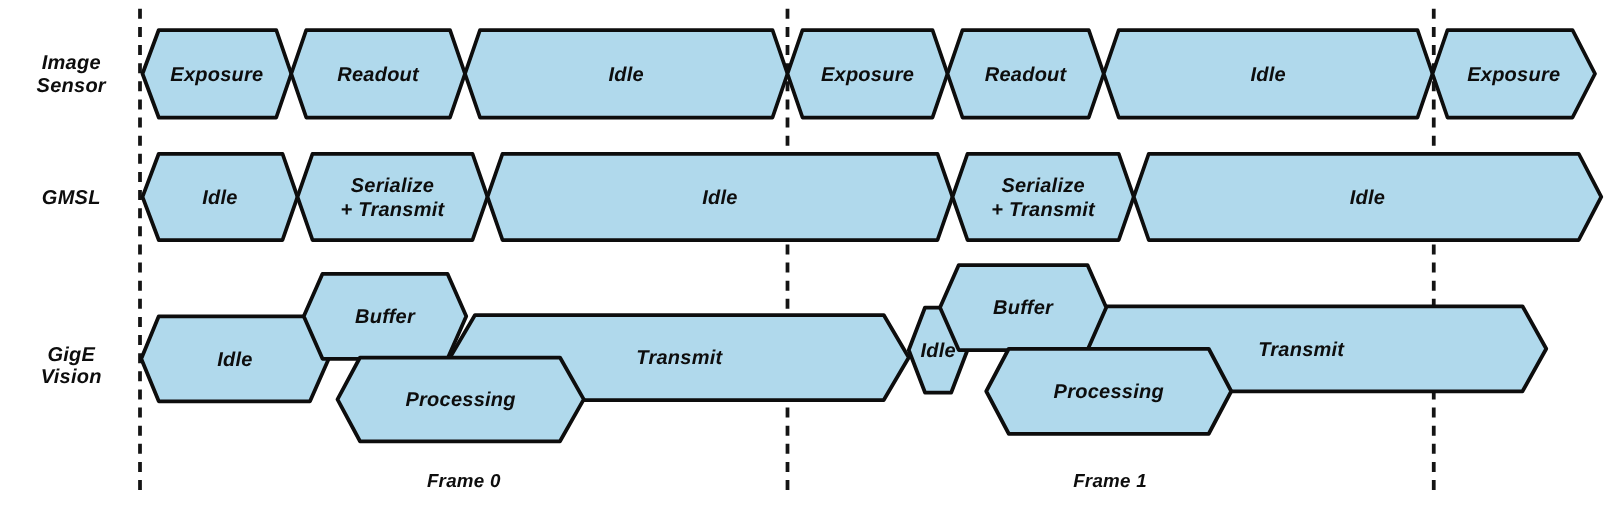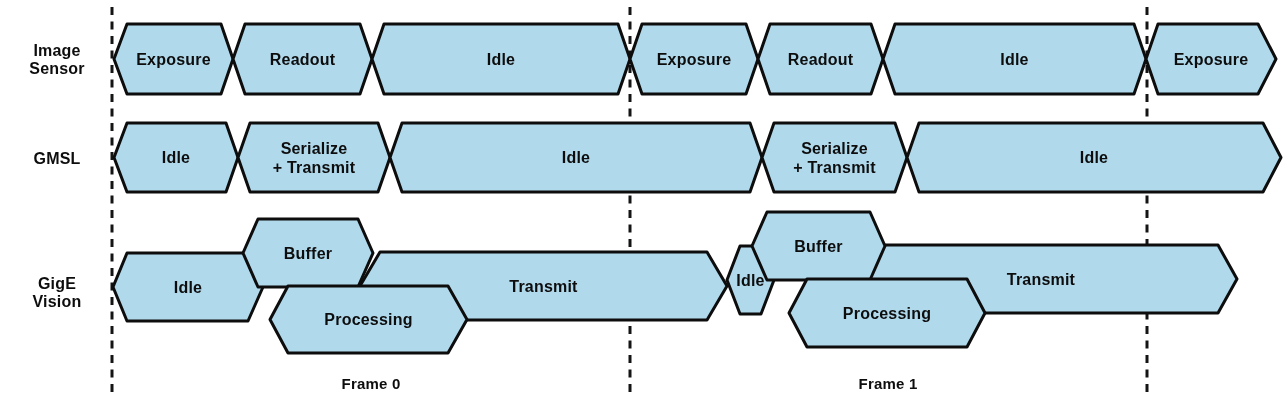--- a/index.html
+++ b/index.html
@@ -6,20 +6,21 @@
     margin: 0;
     padding: 0;
     background: #ffffff;
   }
   .stage {
     position: relative;
     width: 1288px;
     height: 413px;
     background: #ffffff;
     overflow: hidden;
+    font-style: italic;
   }
   svg { display: block; }
   svg text {
     font-family: "Liberation Sans", "DejaVu Sans", sans-serif;
     font-weight: 700;
     fill: #0d0d0d;
   }
   .seg-label   { font-size: 16px; letter-spacing: 0.2px; }
   .row-label   { font-size: 16px; letter-spacing: 0.2px; }
   .frame-label { font-size: 15px; letter-spacing: 0.2px; }

